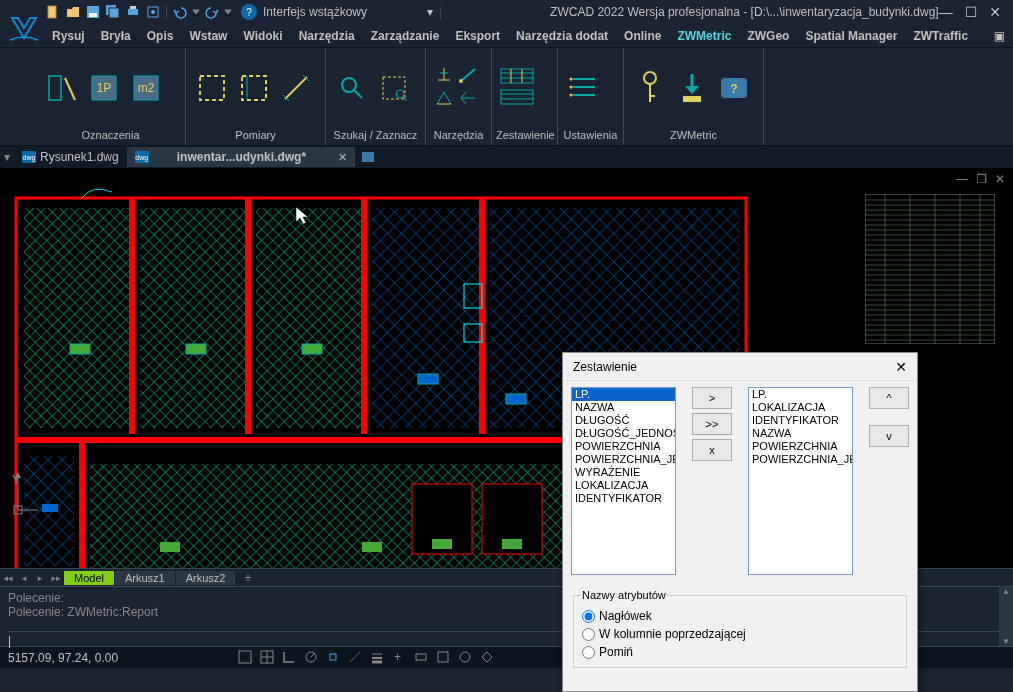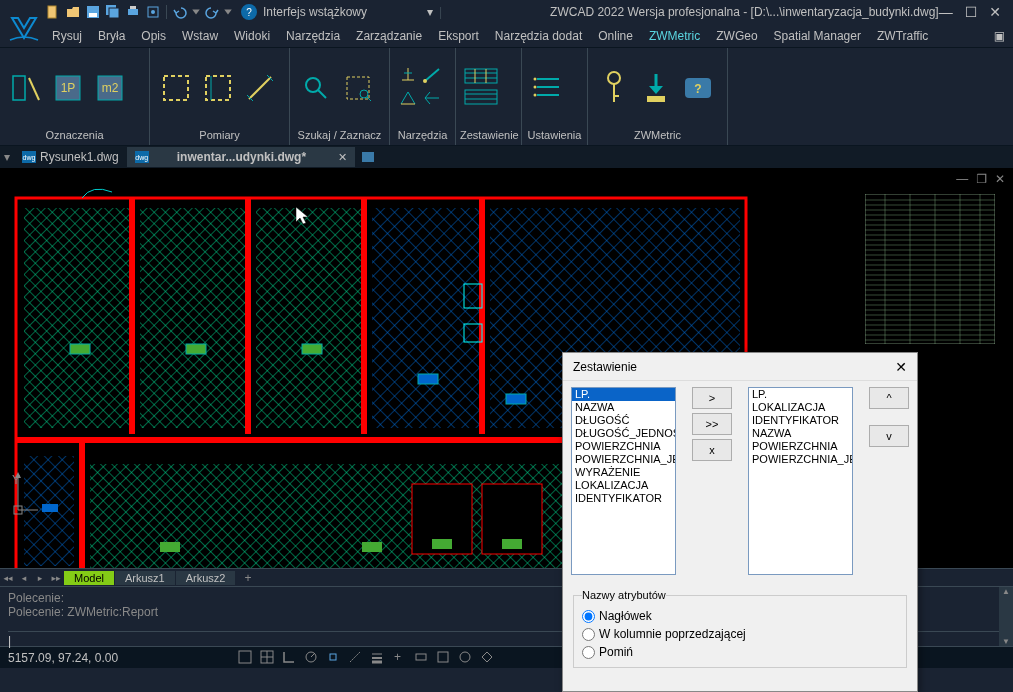--- a/index.html
+++ b/index.html
@@ -14,26 +14,26 @@
 .ui-mode { display: flex; align-items: center; margin-left: 8px; color: #c0c0c0; }
 .ui-mode .help-icon { width: 16px; height: 16px; border-radius: 50%; background: #0d6aa8; color: white; display: flex; align-items: center; justify-content: center; margin-right: 6px; font-size: 10px; }
 .title-text { margin-left: 20px; color: #c0c0c0; flex: 1; text-align: right; }
 .window-controls { display: flex; gap: 12px; padding-right: 8px; }
 .window-controls span { cursor: pointer; font-size: 14px; color: #c0c0c0; }
 
 
 .menubar { height: 24px; display: flex; align-items: center; padding-left: 48px; gap: 8px; background: #1a2332; border-bottom: 1px solid #0a1520; }
 .logo { position: absolute; left: 8px; top: 12px; width: 32px; height: 32px; }
 .logo svg { width: 32px; height: 32px; }
-.menu-item { padding: 2px 4px; color: #c0c0c0; cursor: pointer; white-space: nowrap; }
+.menu-item { padding: 2px 4px; color: #c0c0c0; cursor: pointer; white-space: nowrap; font-weight: bold; }
 .menu-item.active { color: #5ad5e0; }
 .menu-arrow { margin-left: auto; padding-right: 8px; color: #c0c0c0; cursor: pointer; }
 
 
-.ribbon { height: 98px; background: #1a2332; display: flex; border-bottom: 1px solid #0a1520; }
+.ribbon { height: 98px; background: #1a2332; display: flex; border-bottom: 1px solid #0a1520; padding-left: 36px; }
 .ribbon-panel { border-right: 1px solid #3a4854; display: flex; flex-direction: column; }
 .ribbon-panel-body { flex: 1; display: flex; align-items: center; padding: 4px 8px; gap: 6px; }
 .ribbon-panel-title { height: 18px; text-align: center; color: #c0c0c0; font-size: 11px; padding: 2px 4px; }
 .ribbon-btn { width: 36px; height: 36px; display: flex; align-items: center; justify-content: center; cursor: pointer; }
 .ribbon-col { display: flex; flex-direction: column; gap: 2px; }
 .ribbon-sub { display: flex; gap: 4px; }
 
 
 .doc-tabs { height: 22px; background: #111b26; display: flex; align-items: center; padding-left: 4px; }
 .doc-tab { height: 20px; display: flex; align-items: center; padding: 0 8px; gap: 4px; color: #c0c0c0; cursor: pointer; }

